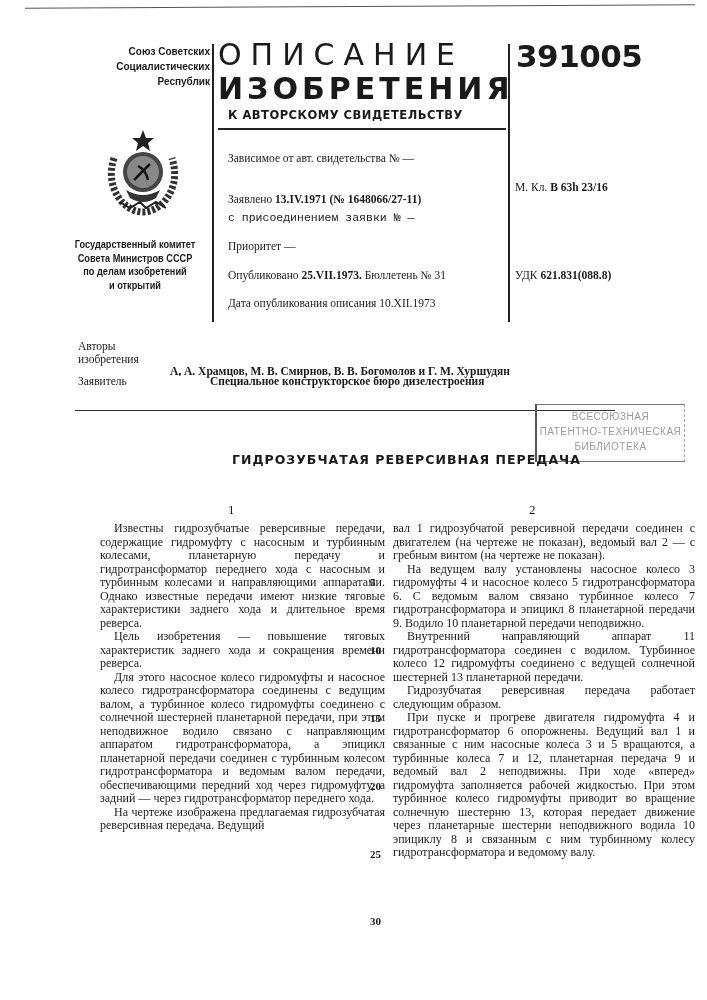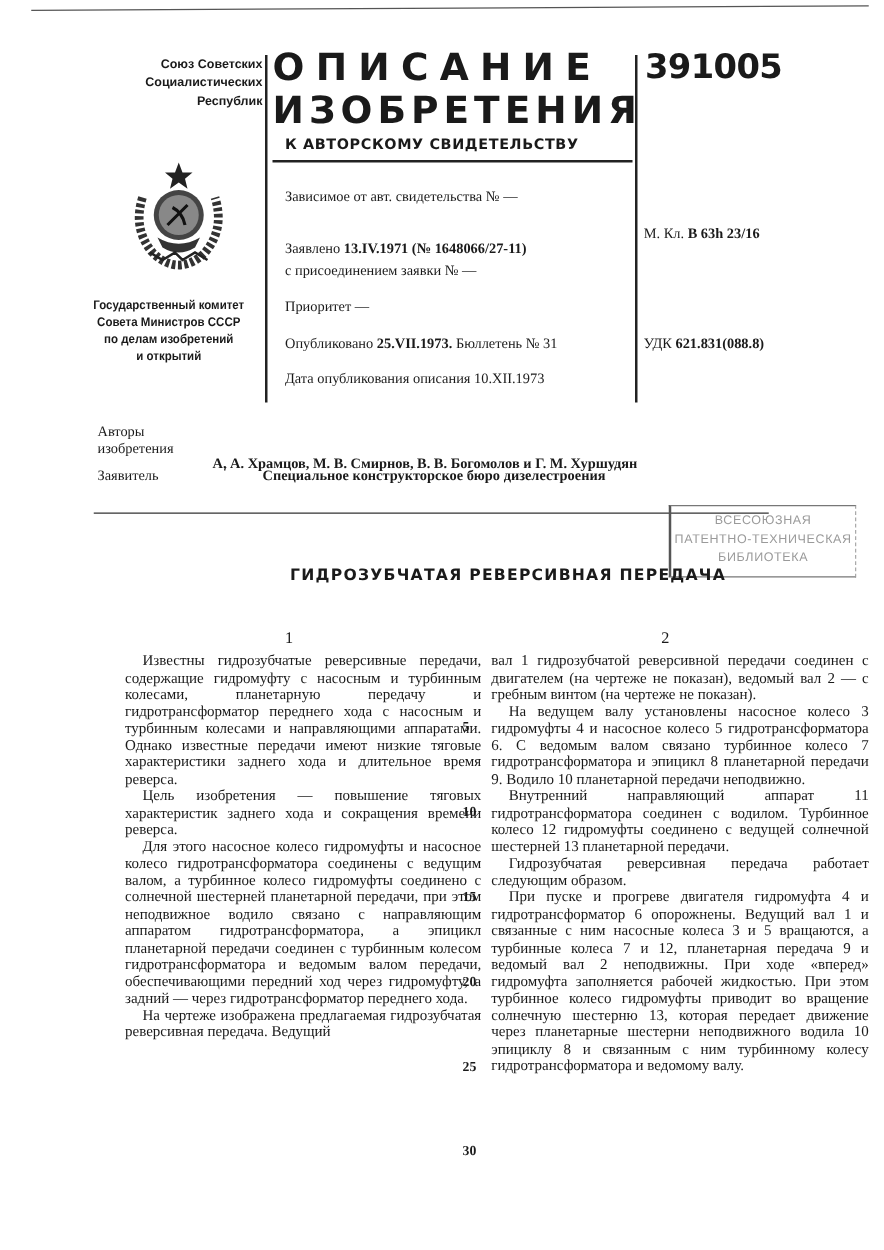--- a/index.html
+++ b/index.html
@@ -2,25 +2,25 @@
 <html><head>
 <meta charset="utf-8">
 <style>
   html, body { margin: 0; padding: 0; background: #ffffff; }
   body { width: 707px; height: 1000px; position: relative; overflow: hidden; color: #1a1a1a; font-family: "DejaVu Serif", serif; }
   .abs { position: absolute; }
   .top-rule { left: 25px; top: 6px; width: 670px; height: 1px; background: #555; transform: rotate(-0.3deg); }
   .union { left: 60px; top: 44px; width: 150px; text-align: right; font-family: "Liberation Sans", sans-serif; font-weight: bold; font-size: 10px; line-height: 15px; }
   .vline1 { left: 212px; top: 44px; width: 2px; height: 278px; background: #222; }
   .vline2 { left: 508px; top: 44px; width: 2px; height: 278px; background: #222; }
-  .title1 { left: 218px; top: 38px; width: 290px; font-family: "DejaVu Sans", sans-serif; font-weight: bold; font-size: 30px; letter-spacing: 9px; line-height: 34px; }
+  .title1 { left: 218px; top: 38px; width: 290px; font-family: "DejaVu Sans", sans-serif; font-weight: normal; font-size: 30px; letter-spacing: 9px; line-height: 34px; }
   .title2 { left: 218px; top: 72px; width: 290px; font-family: "DejaVu Sans", sans-serif; font-weight: bold; font-size: 30px; letter-spacing: 4px; line-height: 34px; }
   .subtitle { left: 228px; top: 108px; font-family: "DejaVu Sans", sans-serif; font-weight: bold; font-size: 11.5px; letter-spacing: 0.5px; }
   .subrule { left: 218px; top: 128px; width: 288px; height: 2px; background: #222; }
-  .patnum { left: 516px; top: 38px; font-family: "DejaVu Sans", sans-serif; font-weight: bold; font-size: 27px; letter-spacing: -0.5px; }
+  .patnum { left: 516px; top: 38px; font-family: "DejaVu Sans", sans-serif; font-weight: bold; font-size: 31px; letter-spacing: -0.5px; }
   .emblem { left: 100px; top: 128px; width: 86px; height: 88px; }
   .committee { left: 60px; top: 238px; width: 150px; text-align: center; font-family: "Liberation Sans", sans-serif; font-weight: bold; font-size: 10px; line-height: 13.5px; transform: scaleX(0.92); transform-origin: center; }
   .meta { left: 228px; font-size: 11.5px; font-family: "Liberation Serif", serif; }
   .meta b { font-family: "Liberation Serif", serif; }
   .right-meta { left: 515px; font-size: 11.5px; font-family: "Liberation Serif", serif; }
   .authors-label { left: 78px; top: 340px; font-size: 11.5px; line-height: 13px; font-family: "Liberation Serif", serif; }
   .authors-val { left: 170px; top: 353px; font-size: 11.5px; font-weight: bold; font-family: "Liberation Serif", serif; margin-top: 12px; }
   .applicant-label { left: 78px; top: 375px; font-size: 11.5px; font-family: "Liberation Serif", serif; }
   .applicant-val { left: 210px; top: 375px; font-size: 11.5px; font-weight: bold; font-family: "Liberation Serif", serif; }
   .applicant-mark { left: 178px; top: 371px; font-size: 12px; }
@@ -71,21 +71,21 @@
   <div>Совета Министров СССР</div>
   <div>по делам изобретений</div>
   <div>и открытий</div>
 </div>
 
 <div class="abs meta" style="top:152px;">Зависимое от авт. свидетельства № —</div>
 <div class="abs meta" style="top:181px;margin-top:12px;">
   <span>Заявлено</span>
   <b>13.IV.1971 (№ 1648066/27-11)</b>
 </div>
-<div class="abs meta" style="top:211px;">с присоединением заявки № —</div>
+<div class="abs meta" style="top:211px;font-family:Liberation Mono, monospace;">с присоединением заявки № —</div>
 <div class="abs meta" style="top:240px;">Приоритет —</div>
 <div class="abs meta" style="top:269px;">
   <span>Опубликовано</span>
   <b>25.VII.1973.</b>
   <span>Бюллетень № 31</span>
 </div>
 <div class="abs meta" style="top:297px;">Дата опубликования описания 10.XII.1973</div>
 
 <div class="abs right-meta" style="top:181px;">
   <span>М. Кл.</span>

